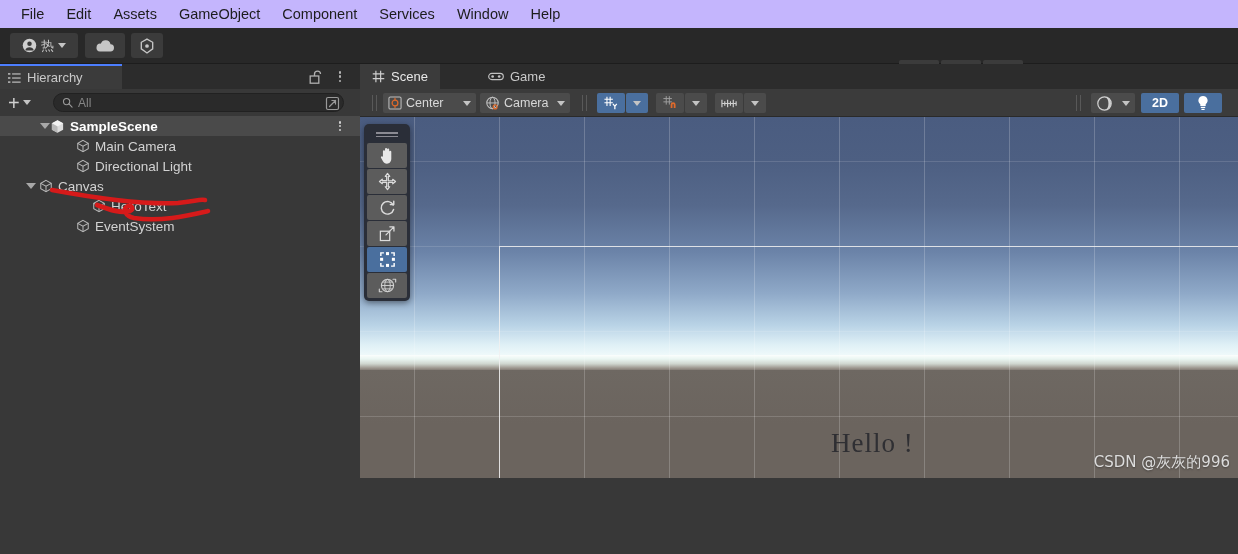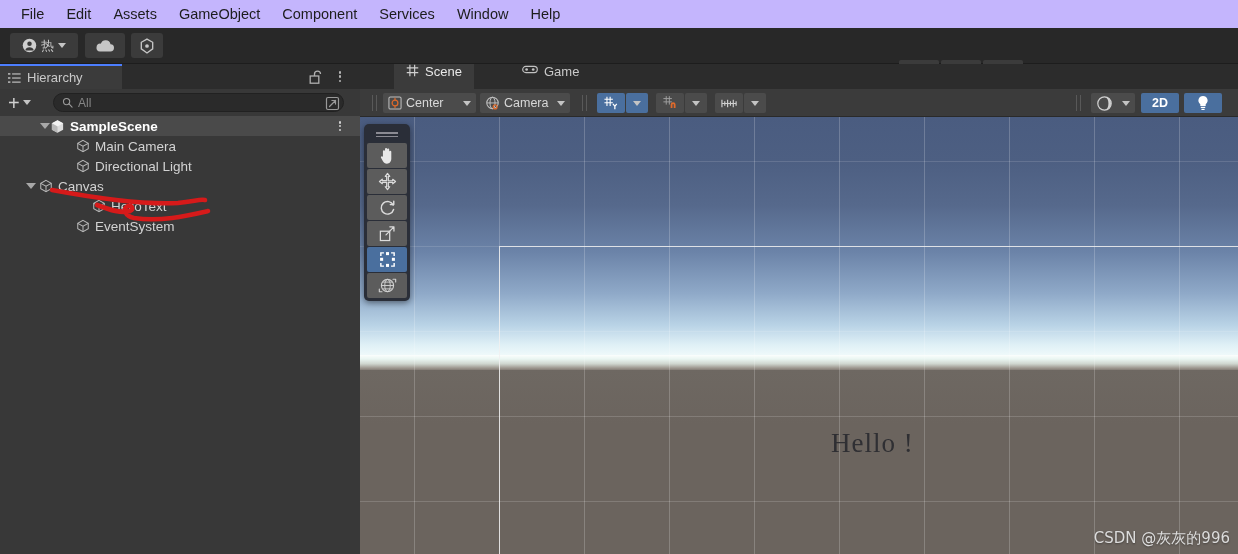--- a/index.html
+++ b/index.html
@@ -90,22 +90,22 @@
   .tw.open{ width:0;height:0;border-left:5px solid transparent;border-right:5px solid transparent;border-top:6px solid #a8a8a8; margin-left:2px;}
   .row .ic{ margin-right:5px; display:flex; }
   .rowkebab{ position:absolute; right:13px; top:3px; width:14px; height:14px;
     display:flex;flex-direction:column;align-items:center;justify-content:space-between;padding:2px 0;}
   .rowkebab i{ width:2.5px;height:2.5px;background:#cfcfcf;border-radius:50%;display:block;}
 
   
   .scenepanel{ position:absolute; left:360px; top:64px; width:878px; height:490px; background:#383838; }
   .scene-tabrow{ position:absolute; left:0; top:0; width:878px; height:25px; background:#2c2c2c; }
   .stab{
-    position:absolute; top:0; height:25px; display:flex; 
-    gap:6px; padding:0 12px; font-size:13px; color:#c9c9c9; cursor:pointer;margin-left:34px;
+    position:absolute; top:0; height:25px; display:flex; align-items:center;
+    gap:6px; padding:0 12px; font-size:13px; color:#c9c9c9; cursor:pointer;
   }
   .stab.active{ background:#3b3b3b; color:#e8e8e8; }
   .stab.t1{ left:0; }
   .stab.t2{ left:116px; }
 
   .scene-toolbar{
     position:absolute; left:0; top:25px; width:878px; height:28px;
     background:#3b3b3b; border-bottom:1px solid #2a2a2a;
   }
   .sep{ position:absolute; top:6px; width:1px; height:16px; background:#595959; }
@@ -116,21 +116,21 @@
     font-size:12.5px; color:#d8d8d8;
   }
   .sqbtn{
     position:absolute; top:4px; height:20px; background:#4b4b4b; border-radius:2px;
     display:flex; align-items:center; justify-content:center; cursor:pointer;
   }
   .sqbtn.on{ background:#4a6f9e; }
 
   
   .viewport{
-    position:absolute; left:0; top:53px; width:878px; height:437px;
+    position:absolute; left:0; top:53px; width:878px; height:361px;
     overflow:hidden; background:#6b645e;
   }
   .sky{
     position:absolute; left:0; top:0; width:878px; height:245px;
     background:linear-gradient(to bottom,
       #4a5c80 0%, #4d5f82 18%, #56698c 36%,
       #6b83a8 55%, #8fa9c8 72%, #b9d3e6 85%,
       #dff0f6 93%, #f2fbfb 98%, #fbfefd 100%);
   }
   .horizonglow{

